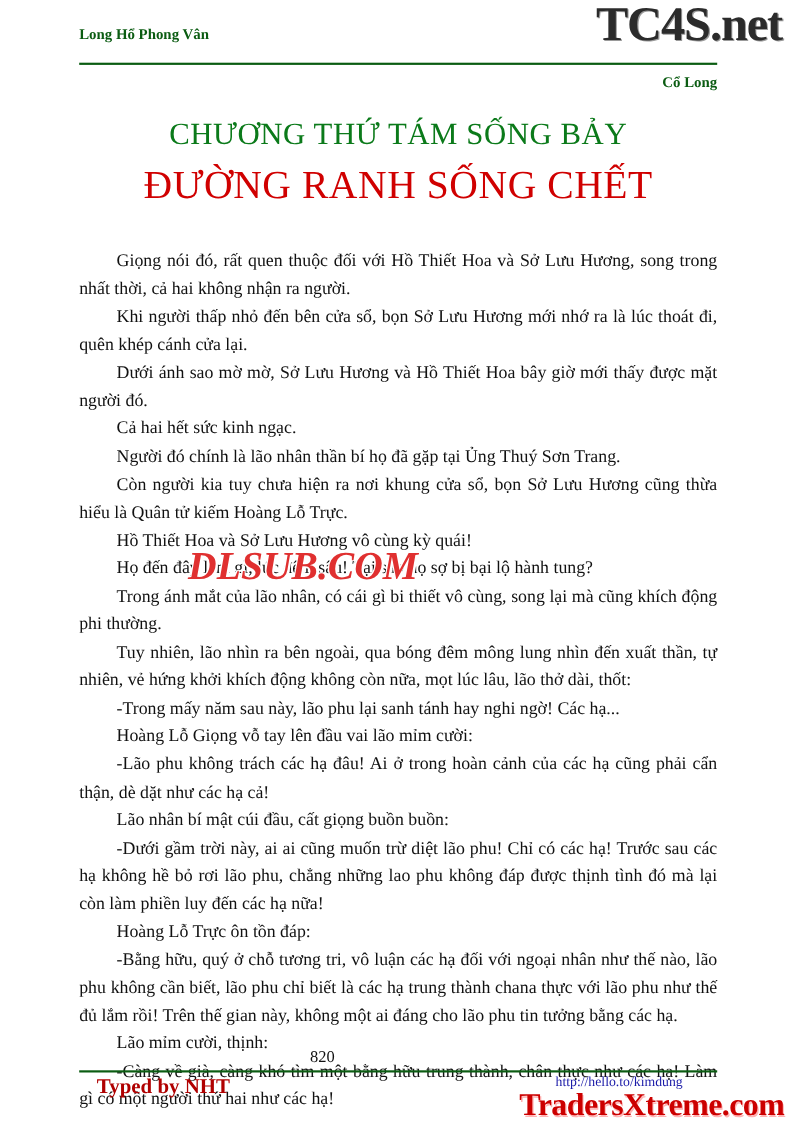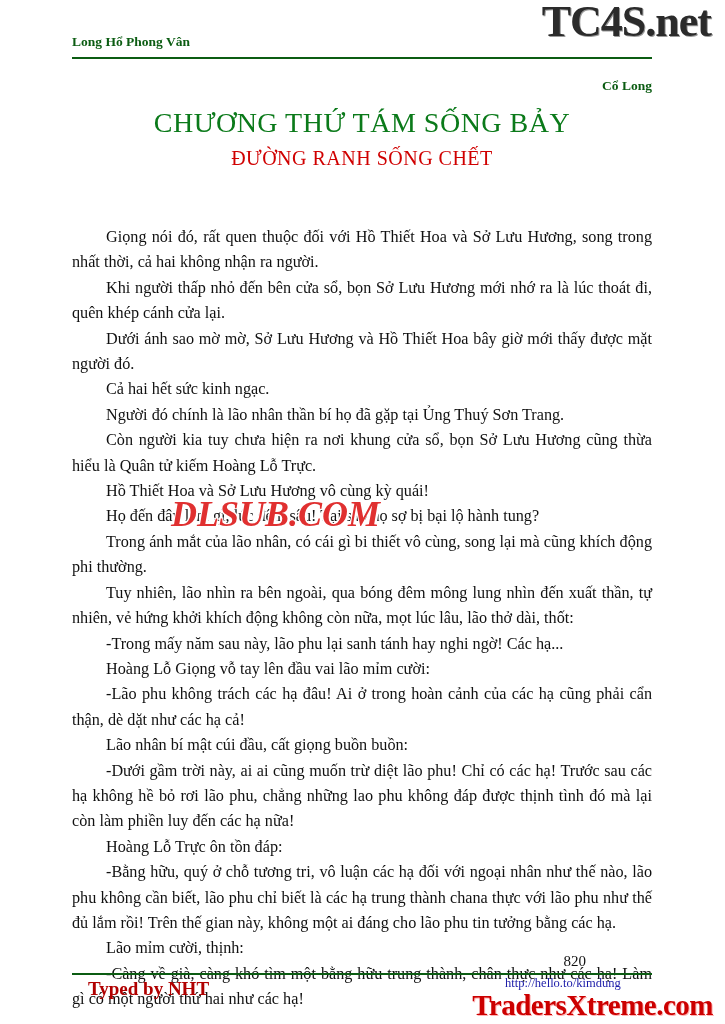--- a/index.html
+++ b/index.html
@@ -62,21 +62,21 @@
     text-shadow: 2px 2px 0 #ffffff, -1px -1px 0 #ffffff, 1px -1px 0 #ffffff, -1px 1px 0 #ffffff;
     z-index: 6;
     white-space: nowrap;
     text-align: center;
   }
 
   
   .header {
     position: absolute;
     left: 72px;
-    top: 34px;
+    top: 23px;
     width: 580px;
     height: 22px;
   }
   .header-left {
     position: absolute;
     left: 0;
     top: 0;
     font-family: "Liberation Serif", serif;
     font-weight: bold;
     font-size: 13.5px;
@@ -114,21 +114,21 @@
   .title-1 {
     font-family: "Liberation Serif", serif;
     font-size: 28px;
     font-weight: normal;
     color: #0b7a1a;
     letter-spacing: 0.5px;
     line-height: 1.25;
   }
   .title-2 {
     font-family: "Liberation Serif", serif;
-    font-size: 20px;
+    font-size: 36px;
     font-weight: normal;
     color: #d00000;
     letter-spacing: 0.5px;
     line-height: 1.25;
     margin-top: 6px;
   }
 
   
   .body-text {
     position: absolute;
@@ -148,21 +148,21 @@
   .body-text p.dash {
     text-indent: 34px;
   }
 
   
   .page-number {
     position: absolute;
     left: 0;
     top: 953px;
     width: 586px;
-    text-align: right;
+    text-align: center;
     font-family: "Liberation Serif", serif;
     font-size: 15px;
     color: #111111;
   }
   .footer-rule {
     position: absolute;
     left: 72px;
     top: 973px;
     width: 580px;
     height: 2px;

